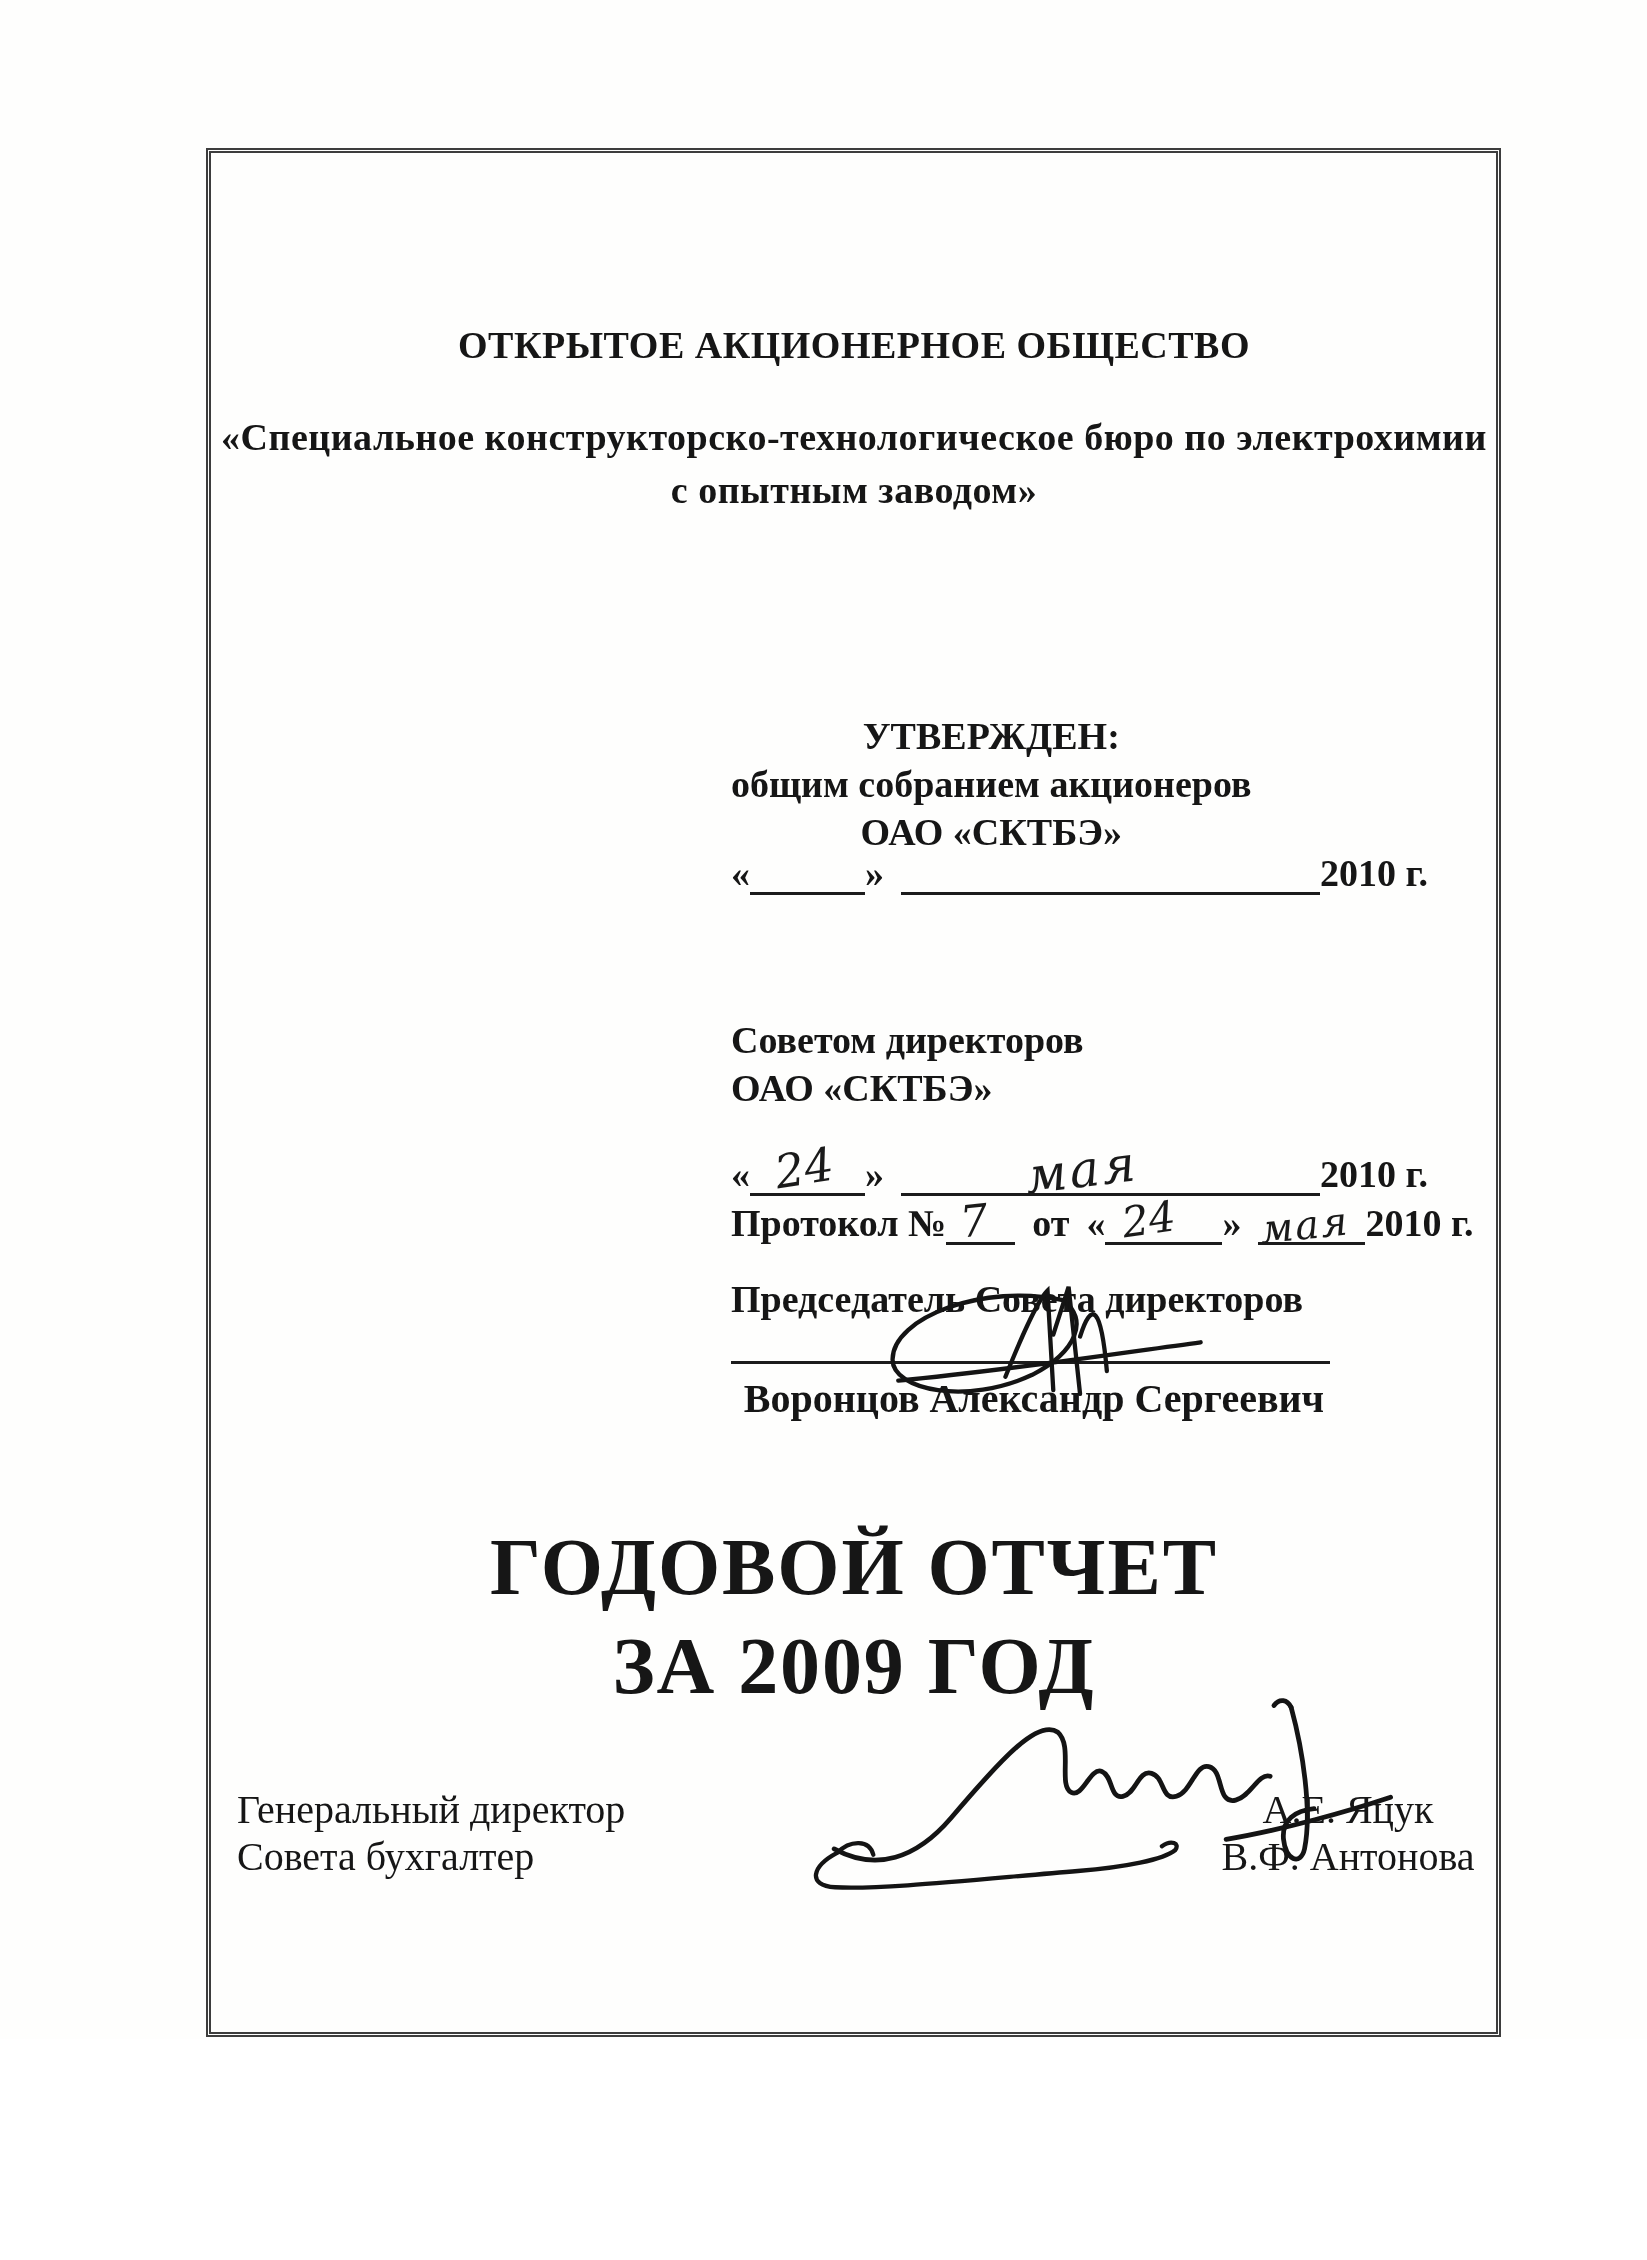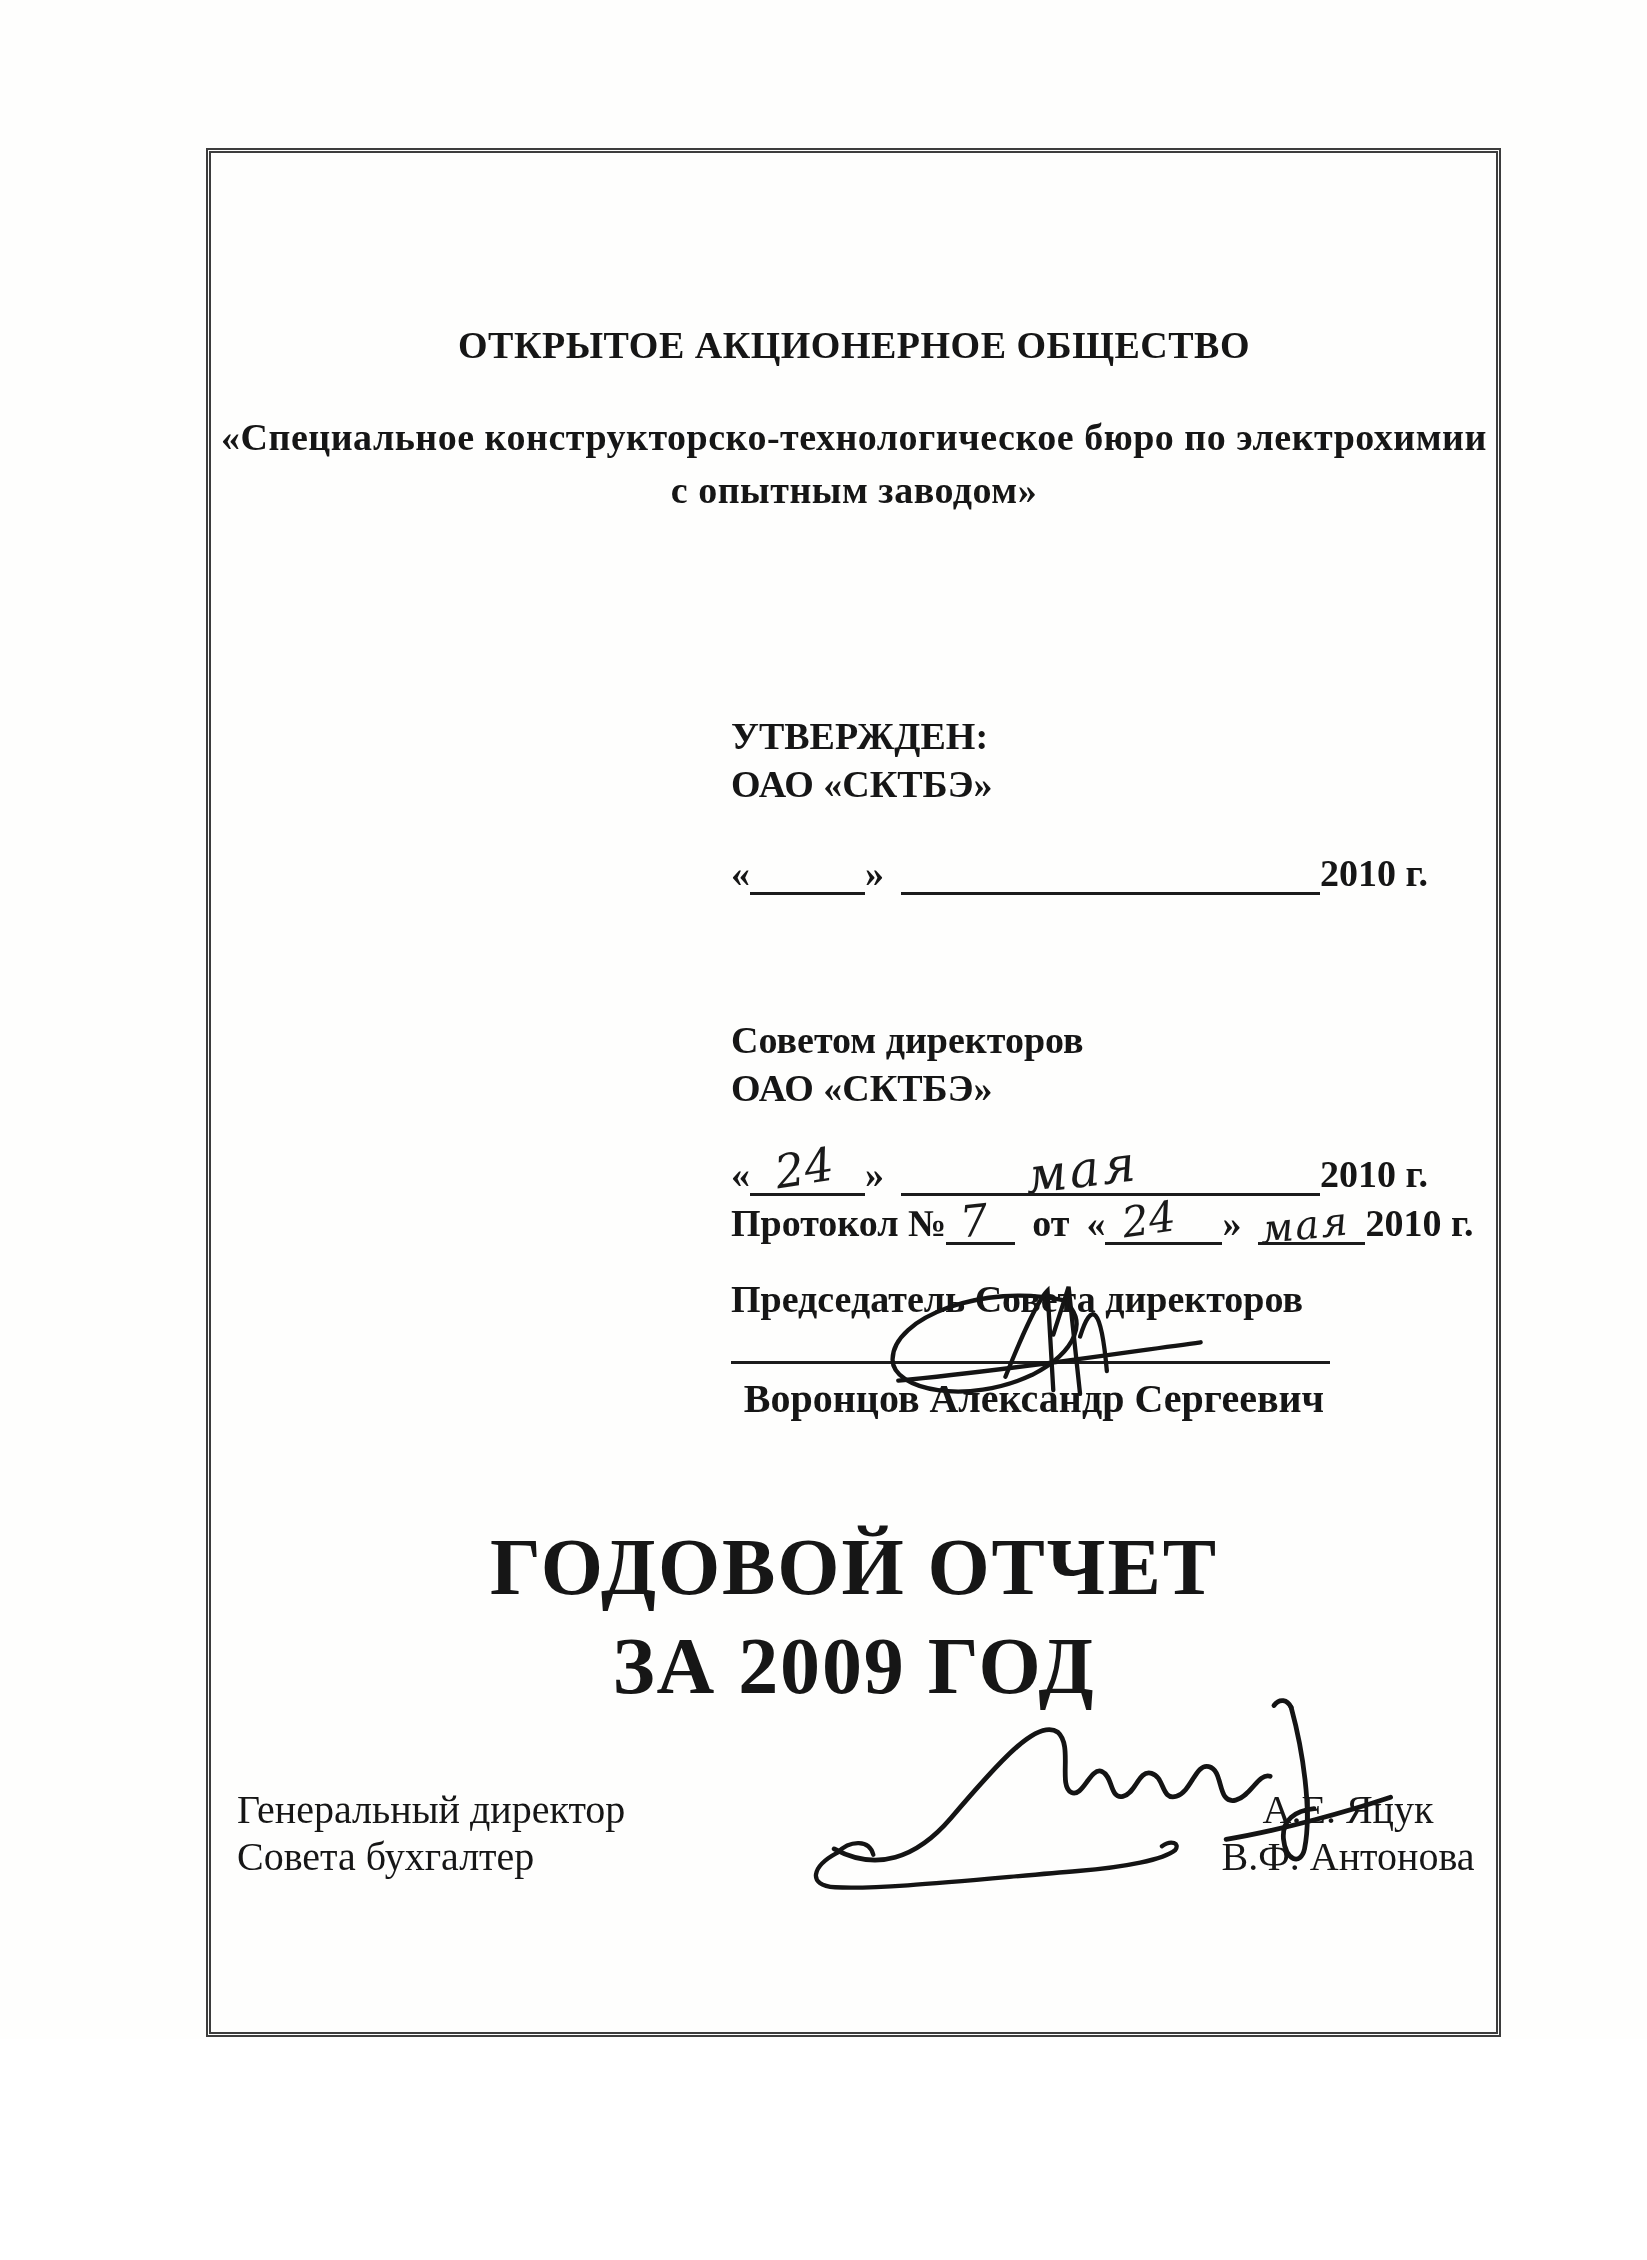--- a/index.html
+++ b/index.html
@@ -107,22 +107,23 @@
 <div class="page">
   <div class="frame"></div>
 
   <div class="abs center-band org-type">ОТКРЫТОЕ АКЦИОНЕРНОЕ ОБЩЕСТВО</div>
 
   <div class="abs center-band org-name">
     <div><span class="uline">«Специальное конструкторско-технологическое бюро по электрохимии</span></div>
     <div><span class="uline">с опытным заводом»</span></div>
   </div>
 
-  <div class="abs block" style="top:712px;">
+  <div class="abs block" style="top:712px;text-align:center;">
     <div>УТВЕРЖДЕН:</div>
+    <div>общим собранием акционеров</div>
     <div>ОАО «СКТБЭ»</div>
   </div>
   <div class="abs fill-line" style="top:851px;">
     <span>«</span><span class="blank w120"></span><span>»</span><span class="gap"></span><span class="blank w440"></span><span>2010 г.</span>
   </div>
 
   <div class="abs block" style="top:1016px;">
     <div>Советом директоров</div>
     <div>ОАО «СКТБЭ»</div>
   </div>

